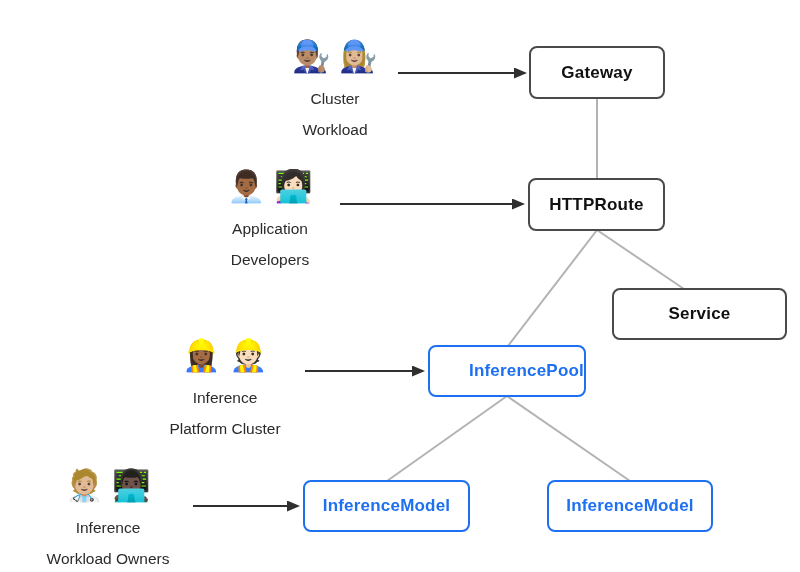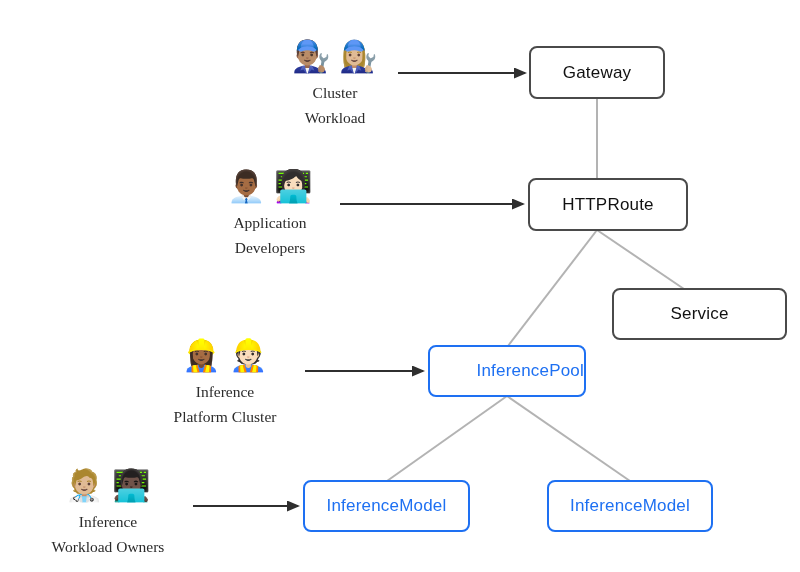--- a/index.html
+++ b/index.html
@@ -32,21 +32,21 @@
   }
   .node {
     position: absolute;
     z-index: 2;
     display: flex;
     align-items: center;
     justify-content: center;
     background: #ffffff;
     border: 2.5px solid;
     border-radius: 8px;
-    font-weight: 400;
+    font-weight: 700;
     font-size: 17px;
     letter-spacing: 0.2px;
     box-sizing: border-box;
   }
   .node.dark {
     border-color: var(--node-border-dark, #4a4a4a);
     color: var(--node-text-dark, #111111);
   }
   .node.blue {
     border-color: var(--node-border-blue, #1e70f2);
@@ -59,29 +59,28 @@
     text-align: center;
   }
   .actor .emoji {
     display: block;
     font-size: 31px;
     line-height: 40px;
     white-space: nowrap;
   }
   .actor .label {
     display: block;
-    margin-top: 6px;
+    margin-top: 12px;
     font-size: 15.5px;
     line-height: 19px;
     color: var(--label-text, #2b2b2b);
-    font-family: Liberation Serif, serif;
   }
   
   #n-gateway        { left: 529px; top:  46px; width: 136px; height: 53px; }
-  #n-httproute      { left: 528px; top: 178px; width: 160px; height: 53px; }
+  #n-httproute      { left: 528px; top: 178px; width: 137px; height: 53px; }
   #n-service        { left: 612px; top: 288px; width: 175px; height: 52px; }
   #n-inferencepool  { left: 428px; top: 345px; width: 158px; height: 52px; justify-content: flex-end; }
   #n-inferencemodel1{ left: 303px; top: 480px; width: 167px; height: 52px; }
   #n-inferencemodel2{ left: 547px; top: 480px; width: 166px; height: 52px; }
   
   #a-cluster-operators   { left: 240px; top:  37px; }
   #a-application-developers { left: 175px; top: 167px; }
   #a-inference-platform-owners { left: 130px; top: 336px; }
   #a-inference-workload-owners { left:  13px; top: 466px; }
 </style>

